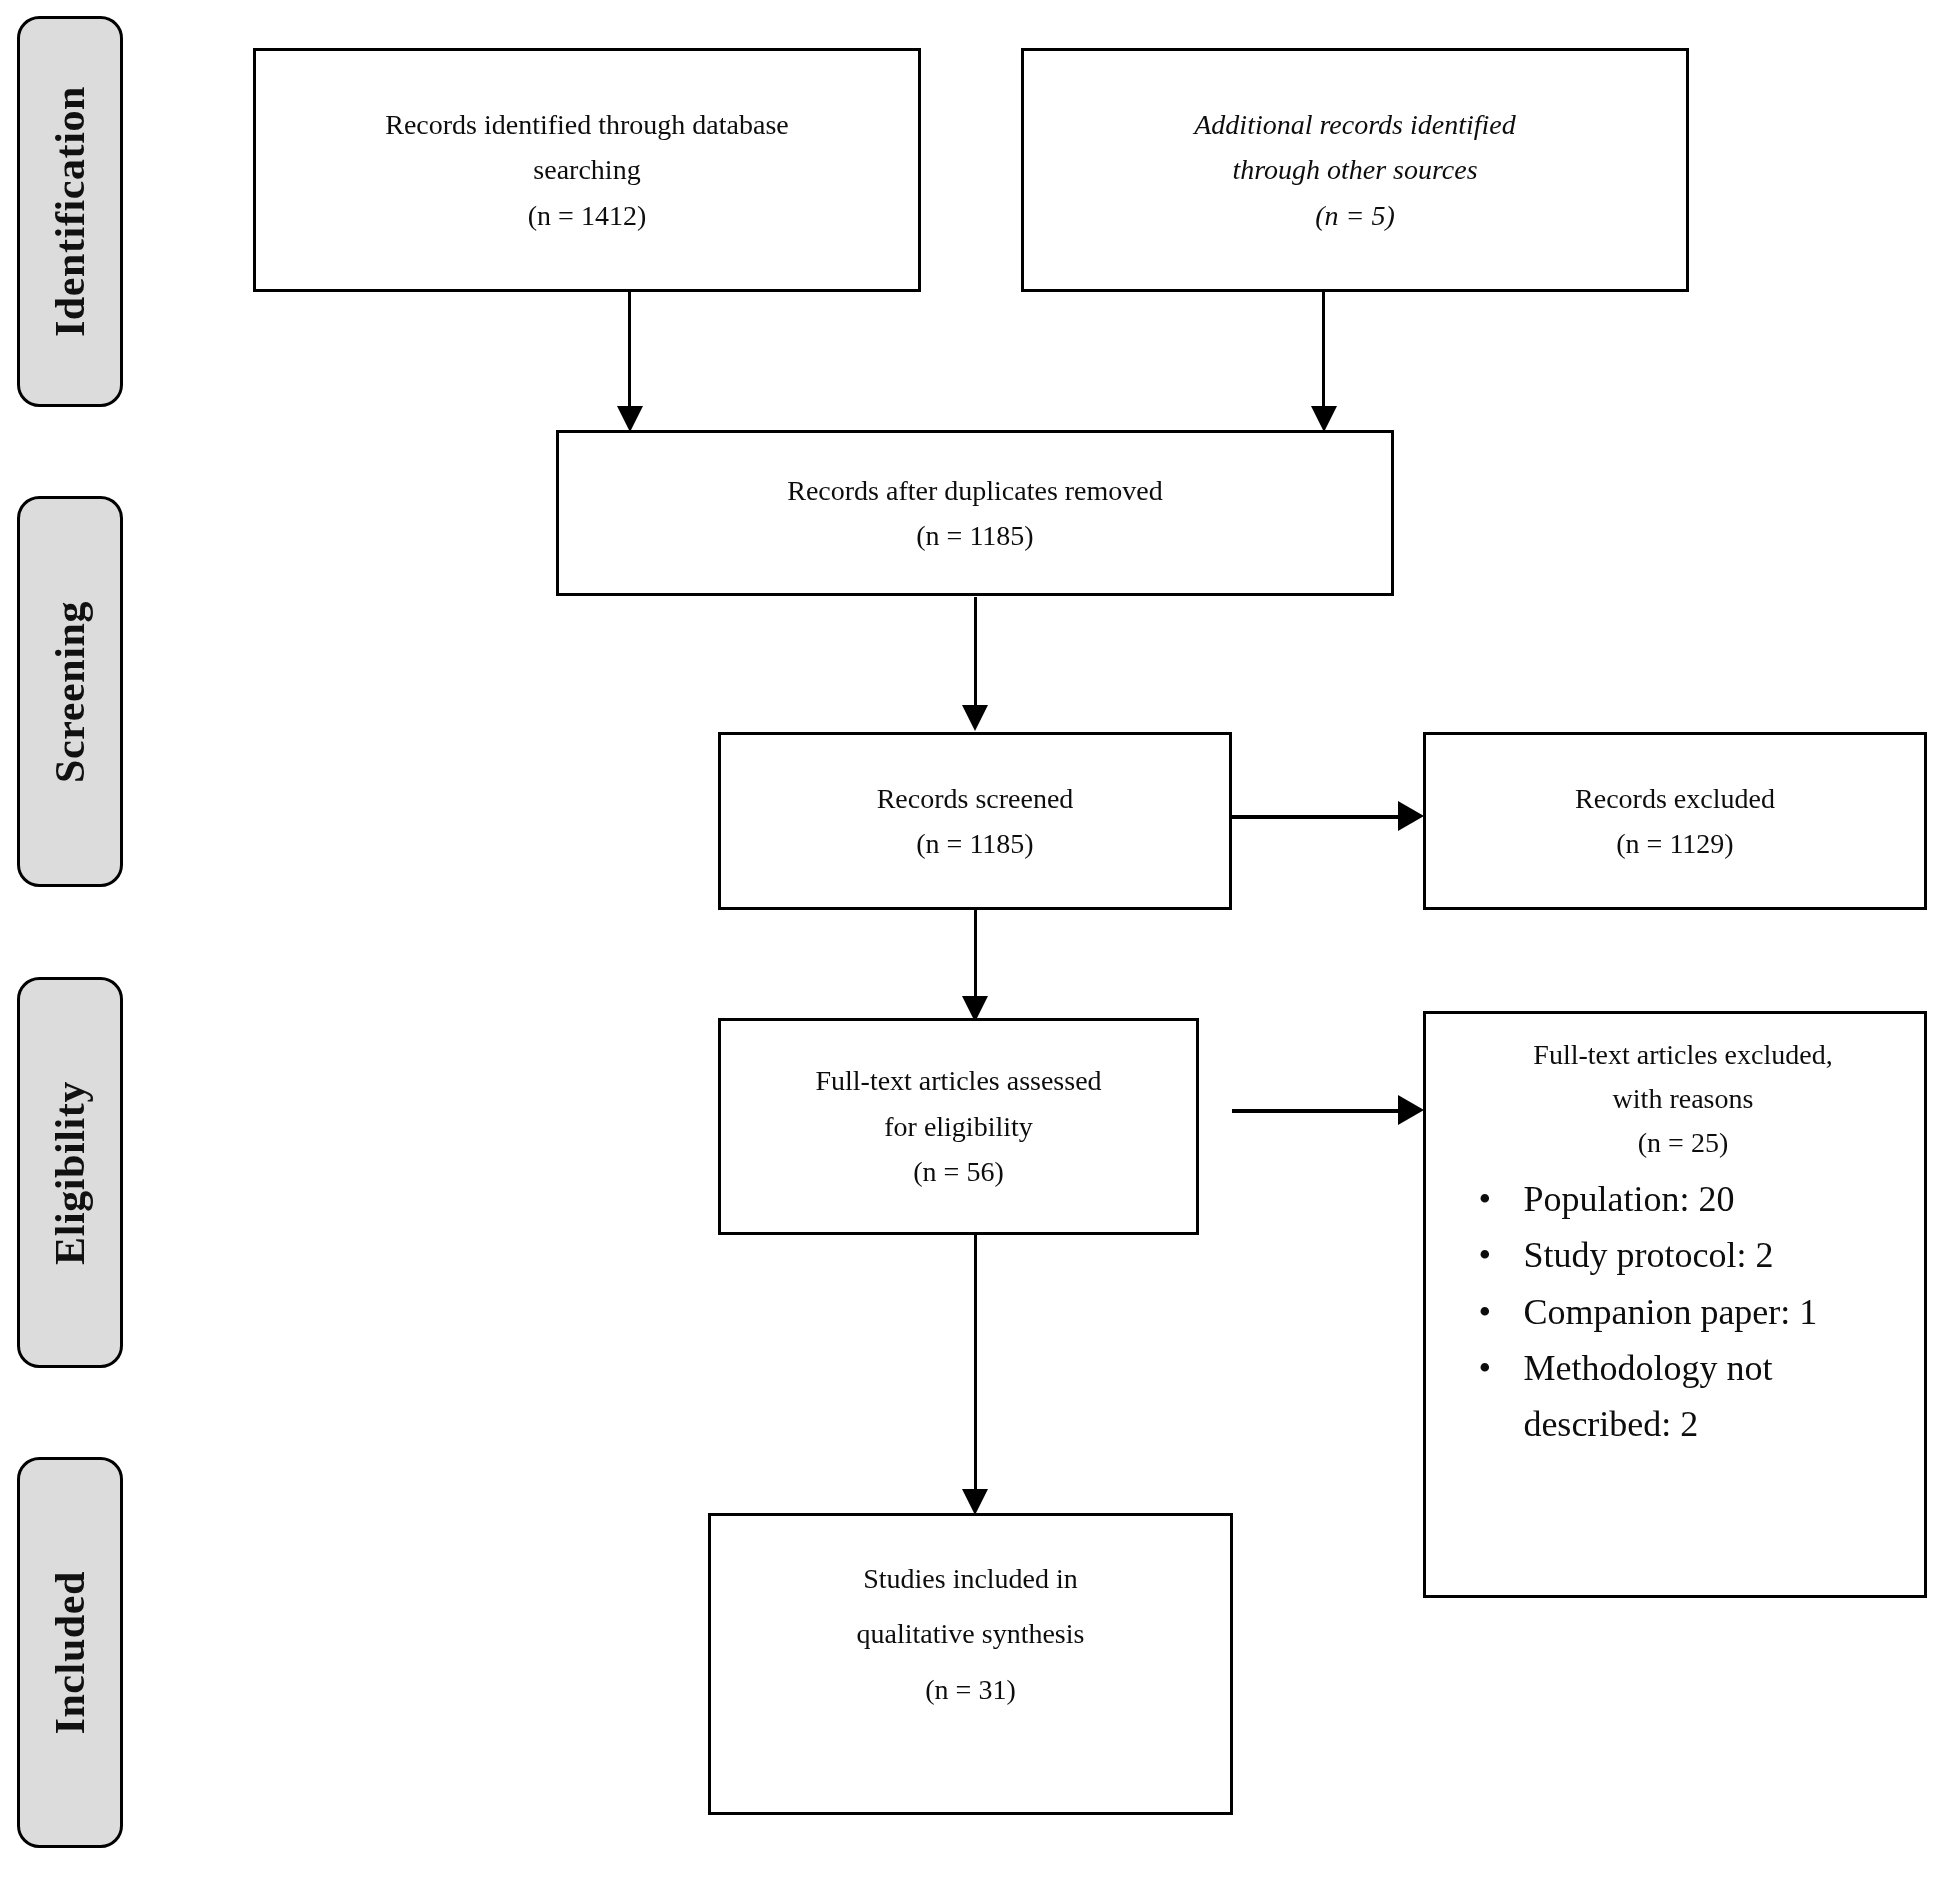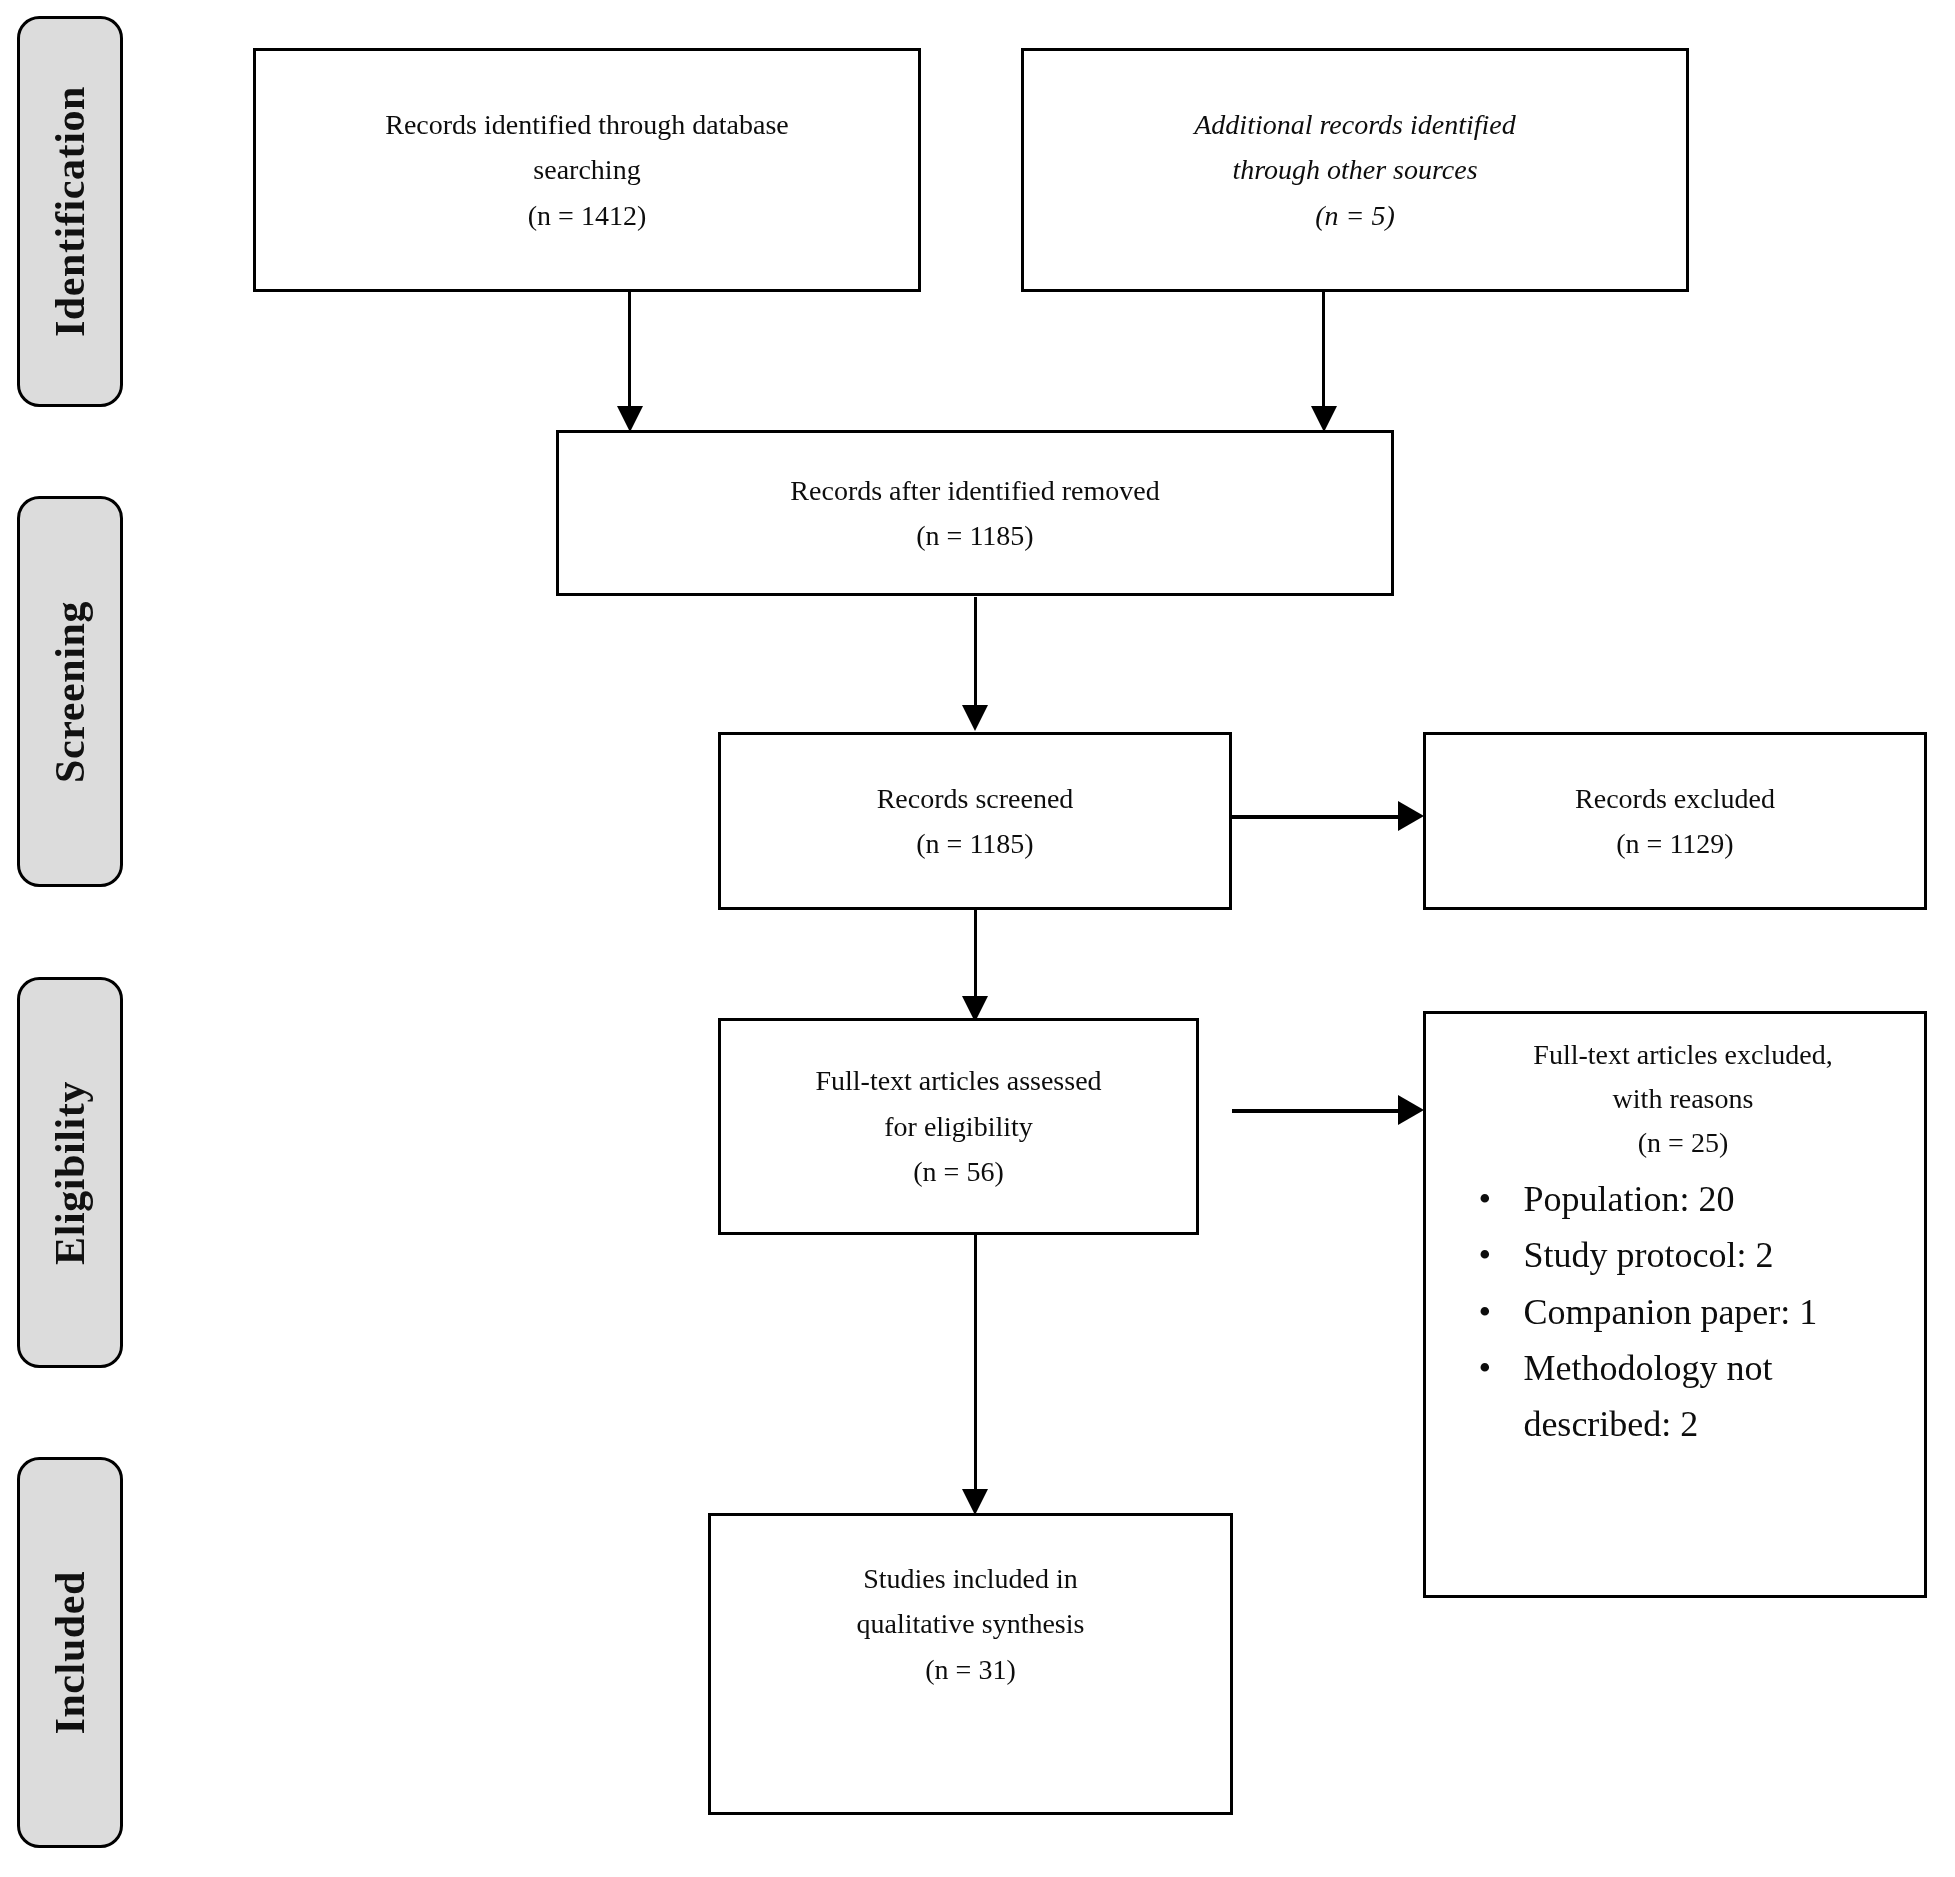--- a/index.html
+++ b/index.html
@@ -148,21 +148,21 @@
     <div class="line">(n = 5)</div>
   </div>
 
   <div class="vline" style="left:628px; top:292px; height:118px;"></div>
   <div class="arrow-down" style="left:617px; top:406px;"></div>
 
   <div class="vline" style="left:1322px; top:292px; height:118px;"></div>
   <div class="arrow-down" style="left:1311px; top:406px;"></div>
 
   <div class="box" style="left:556px; top:430px; width:838px; height:166px;">
-    <div class="line">Records after identified removed</div>
+    <div class="line">Records after duplicates removed</div>
     <div class="line">(n = 1185)</div>
   </div>
 
   <div class="vline" style="left:974px; top:597px; height:112px;"></div>
   <div class="arrow-down" style="left:962px; top:705px;"></div>
 
   <div class="box" style="left:718px; top:732px; width:514px; height:178px;">
     <div class="line">Records screened</div>
     <div class="line">(n = 1185)</div>
   </div>
@@ -209,20 +209,20 @@
       </li>
     </ul>
   </div>
 
   <div class="hline" style="left:1232px; top:1109px; width:168px;"></div>
   <div class="arrow-right" style="left:1398px; top:1095px;"></div>
 
   <div class="vline" style="left:974px; top:1235px; width:3.4px; height:258px;"></div>
   <div class="arrow-down" style="left:962px; top:1489px;"></div>
 
-  <div class="box" style="left:708px; top:1513px; width:525px; height:302px; justify-content:flex-start; padding-top:40px;">
+  <div class="box" style="left:708px; top:1513px; width:525px; height:302px; justify-content:flex-start; padding-top:40px;gap:10px;">
     <div class="line">Studies included in</div>
     <div class="line">qualitative synthesis</div>
     <div class="line">(n = 31)</div>
   </div>
 
 </div>
 
 
 </body></html>

